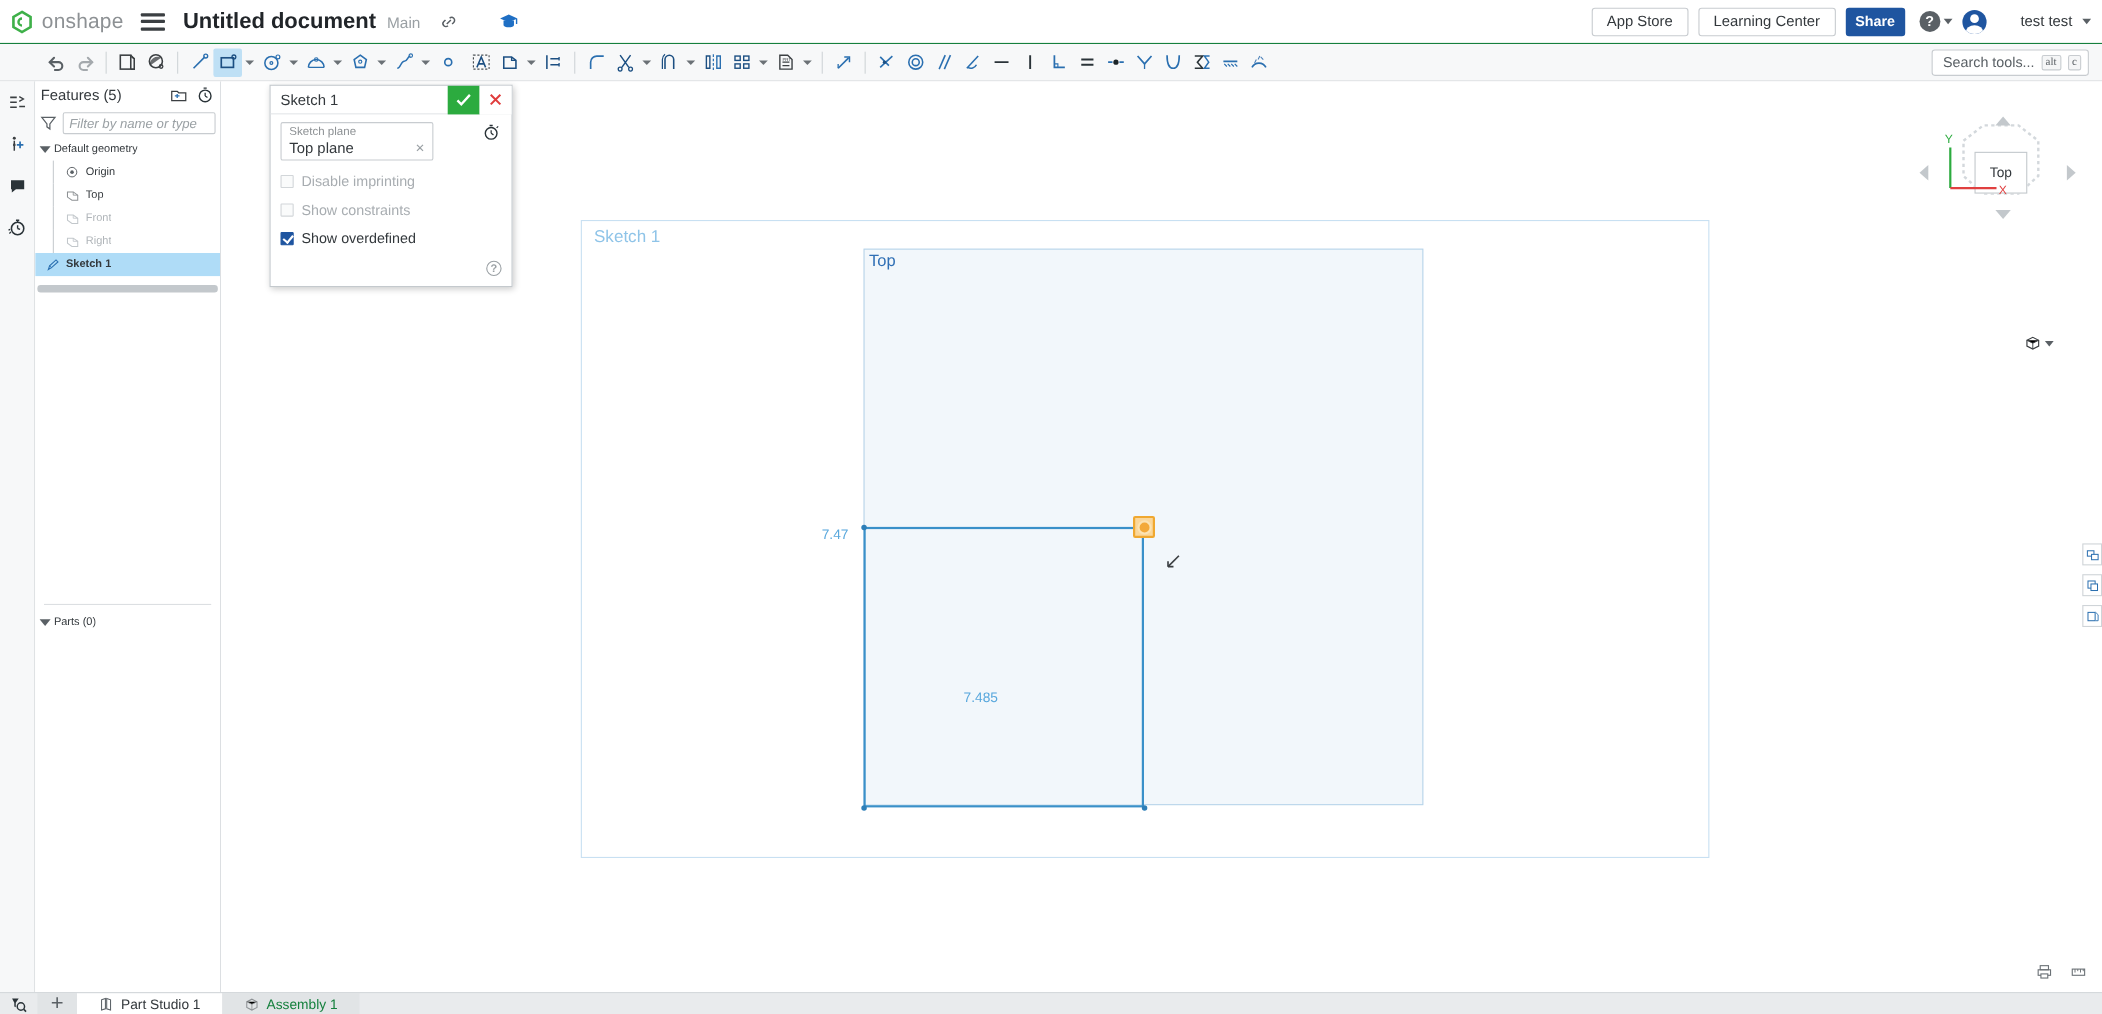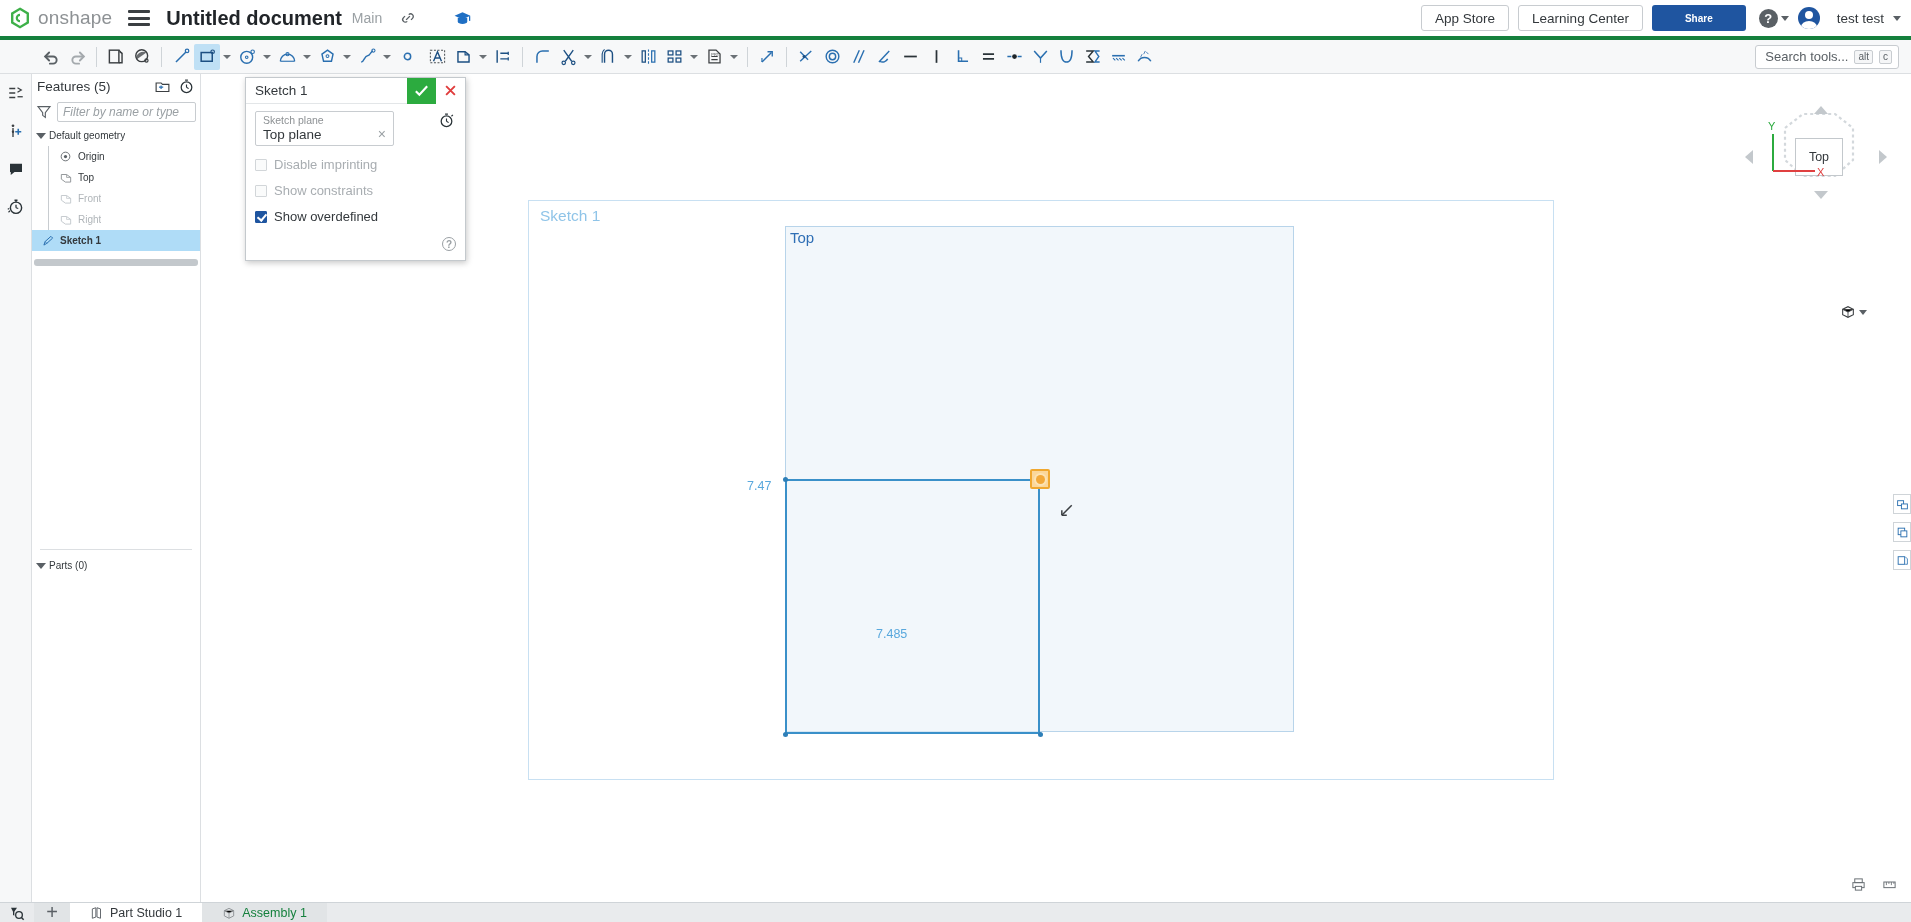--- a/index.html
+++ b/index.html
@@ -9,21 +9,21 @@
     background: #ffffff;
     overflow: hidden;
     -webkit-font-smoothing: antialiased;
   }
   #app { position: relative; width: 1911px; height: 922px; }
 
   
   #header {
     position: absolute; left: 0; top: 0; width: 1911px; height: 40px;
     background: #ffffff; display: flex; align-items: center;
-    border-bottom: 4px solid #15803d;
+    border-bottom: 1px solid #15803d;
   }
   .logo-mark { width: 22px; height: 22px; margin-left: 9px; flex: 0 0 auto; }
   .logo-text {
     font-size: 19px; color: #8d9194; margin-left: 7px; letter-spacing: .2px;
     font-weight: 400;
   }
   .hamburger {
     margin-left: 16px; width: 22px; height: 16px; display: flex;
     flex-direction: column; justify-content: space-between; cursor: pointer;
   }
@@ -40,22 +40,22 @@
   .hdr-right {
     margin-left: auto; display: flex; align-items: center; gap: 9px;
     padding-right: 10px;
   }
   .hdr-btn {
     height: 26px; padding: 0 13px; border: 1px solid #c8ccd0; border-radius: 3px;
     background: #fff; font-size: 13.5px; color: #33383c; cursor: pointer;
     display: flex; align-items: center; white-space: nowrap;
   }
   .hdr-btn-share {
-    height: 26px; padding: 0 33px; border: none; border-radius: 3px;
-    background: #1f55a0; color: #fff; font-size: 10px; font-weight: bold;
+    height: 26px; padding: 0 9px; border: none; border-radius: 3px;
+    background: #1f55a0; color: #fff; font-size: 13px; font-weight: bold;
     cursor: pointer; display: flex; align-items: center;
   }
   .help-wrap { display: flex; align-items: center; gap: 3px; cursor: pointer; margin-left: 4px; }
   .help-circle {
     width: 19px; height: 19px; border-radius: 50%; background: #5a6065;
     color: #fff; font-size: 13px; font-weight: bold; display: flex;
     align-items: center; justify-content: center;
   }
   .caret-dn {
     width: 0; height: 0; border-left: 4px solid transparent;
@@ -66,21 +66,21 @@
     overflow: hidden; position: relative; flex: 0 0 auto;
   }
   .avatar::after {
     content: ''; position: absolute; left: 50%; top: 4px; transform: translateX(-50%);
     width: 8px; height: 8px; border-radius: 50%; background: #fff;
   }
   .avatar::before {
     content: ''; position: absolute; left: 50%; bottom: -4px; transform: translateX(-50%);
     width: 16px; height: 12px; border-radius: 50% 50% 0 0; background: #fff;
   }
-  .user-name { font-size: 13.5px; color: #33383c; margin-left: 8px; }
+  .user-name { font-size: 13.5px; color: #33383c; margin-left: 22px; }
 
   
   #toolbar {
     position: absolute; left: 0; top: 40px; width: 1911px; height: 34px;
     background: #f7f8f9; border-bottom: 1px solid #dcdfe2;
     display: flex; align-items: center; padding-left: 38px;
   }
   .tb-item {
     height: 26px; min-width: 26px; display: flex; align-items: center;
     justify-content: center; cursor: pointer; border-radius: 2px;
@@ -99,21 +99,21 @@
   .tb-gap { width: 4px; flex: 0 0 auto; }
   #search-tools {
     margin-left: auto; margin-right: 12px; height: 24px; border: 1px solid #c8ccd0;
     border-radius: 3px; background: #fff; display: flex; align-items: center;
     padding: 0 6px 0 9px; gap: 6px; cursor: text; flex: 0 0 auto;
   }
   #search-tools .st-label { font-size: 13px; color: #5a6065; white-space: nowrap; }
   .kbd {
     border: 1px solid #c8ccd0; border-radius: 2px; background: #f5f6f7;
     font-size: 10px; color: #5a6065; padding: 1px 3px; line-height: 1;
-    font-family: Liberation Sans, sans-serif;
+    font-family: Liberation Serif, serif;
   }
 
   
   #rail {
     position: absolute; left: 0; top: 74px; width: 32px; height: 828px;
     background: #f7f8f9; border-right: 1px solid #dcdfe2;
     display: flex; flex-direction: column; align-items: center; padding-top: 6px; gap: 12px;
   }
   .rail-btn {
     width: 26px; height: 26px; display: flex; align-items: center;

